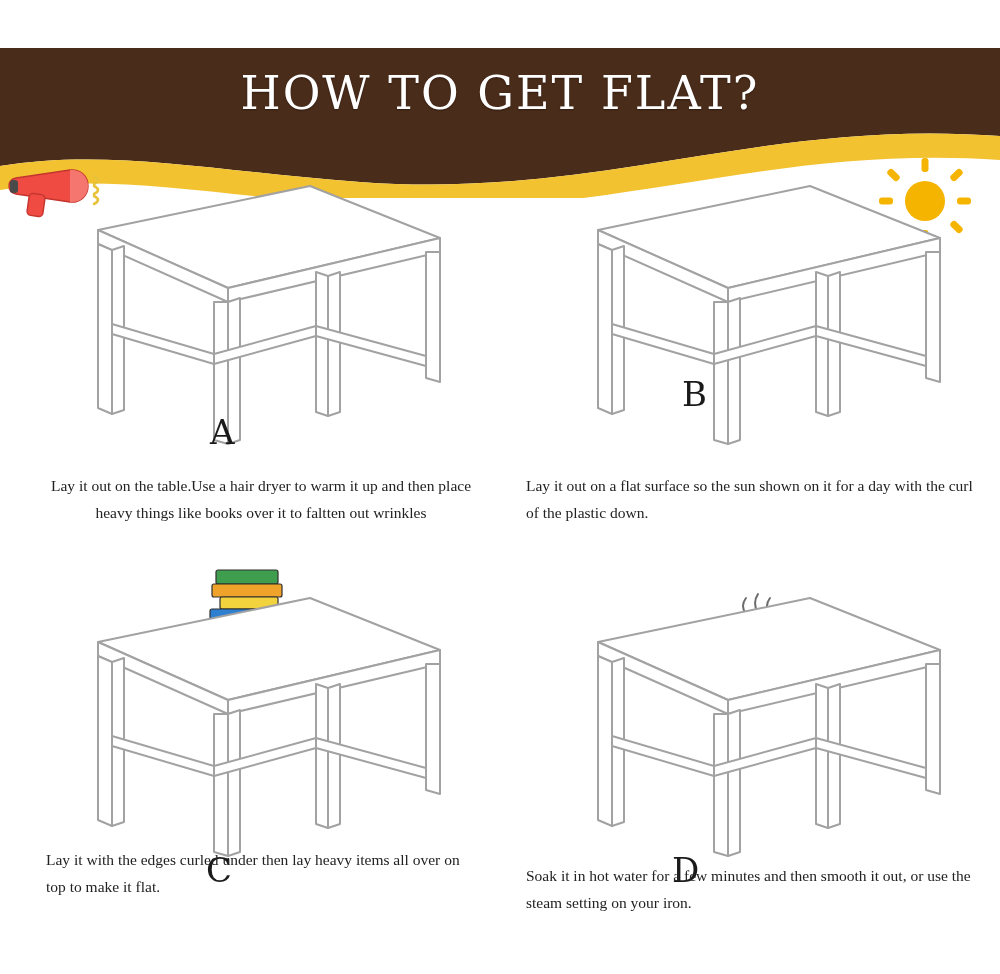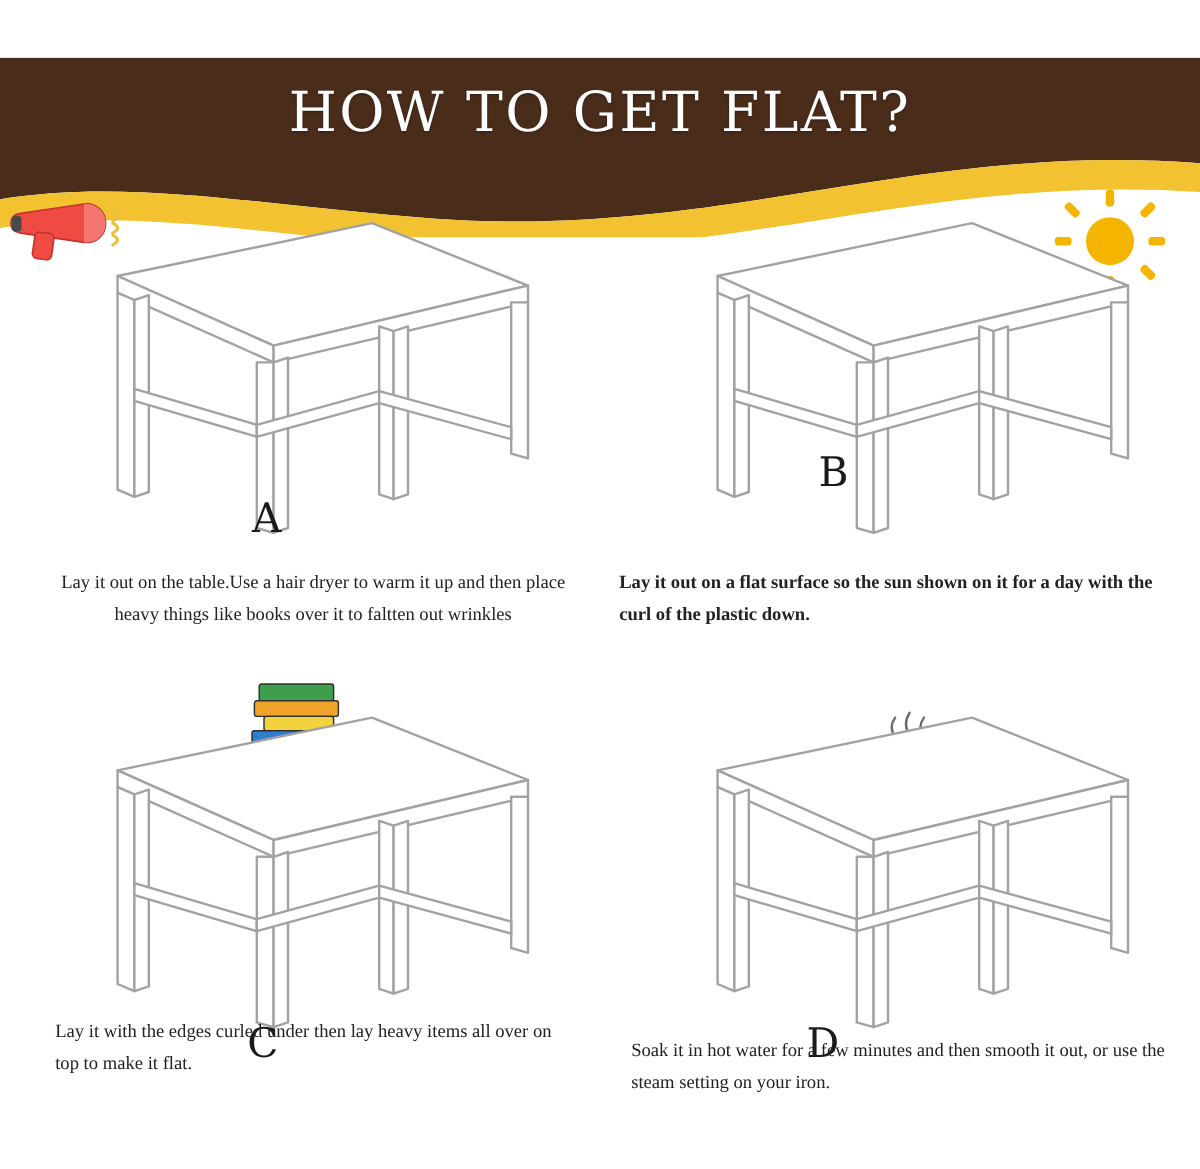--- a/index.html
+++ b/index.html
@@ -84,21 +84,21 @@
   .caption {
     position: absolute;
     left: 46px;
     width: 430px;
     font-family: "Liberation Serif", serif;
     font-size: 15.5px;
     line-height: 1.75;
     color: #222222;
   }
   .cap-a { top: 322px; text-align: center; }
-  .cap-b { top: 322px; left: 16px; width: 450px; font-weight: bold; }
+  .cap-b { top: 322px; left: 26px; width: 450px; }
   .cap-c { top: 762px; }
   .cap-d { top: 762px; left: 26px; width: 450px; }
 
   
   .panel .panel-letter { position: absolute; }
   .panel-a .panel-letter { left: 210px; top: 262px; }
   .panel-b .panel-letter { left: 182px; top: 224px; }
   .panel-c .panel-letter { left: 206px; top: 698px; }
   .panel-d .panel-letter { left: 172px; top: 698px; }
 

